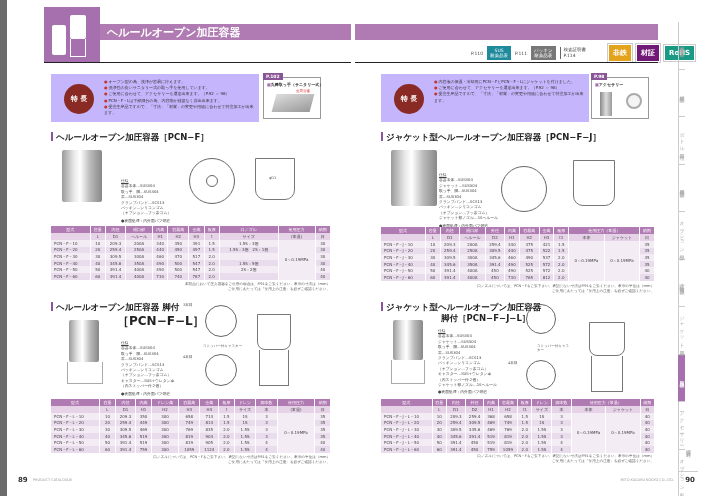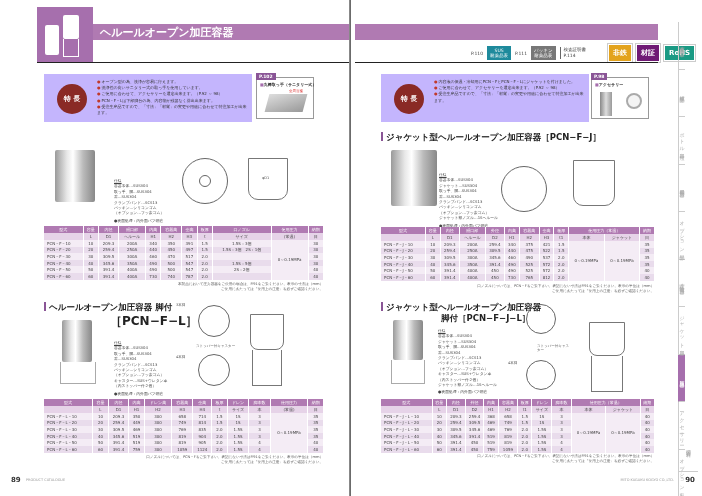--- a/index.html
+++ b/index.html
@@ -1,18 +1,18 @@
 <!DOCTYPE html>
 <html><head>
 <meta charset="utf-8">
 <style>
 *{box-sizing:border-box;margin:0;padding:0}
 body{width:702px;height:496px;background:#6b6b6b;font-family:"DejaVu Sans",sans-serif;overflow:hidden;position:relative}
 .page{position:absolute;top:0;height:496px;background:#fff;overflow:hidden}
-.pL{left:0;width:350px;border-right:1px solid #888}
+.pL{left:7px;width:350px;border-right:1px solid #888}
 .pR{left:351px;width:351px}
 .hdr-icon{position:absolute;left:37px;top:7px;width:56px;height:55px;background:#a66fad}
 .hdr-bar{position:absolute;top:24px;height:16px;background:#b07ab2}
 .pL .hdr-bar{left:93px;right:0}
 .pR .hdr-bar{left:4px;right:44px}
 .hdr-title{position:absolute;left:100px;top:25px;color:#fff;font-size:11px;font-weight:bold;white-space:nowrap}
 .hdr-sub{position:absolute;left:100px;top:44px;font-size:9.5px;font-weight:bold;white-space:nowrap;color:#222}
 .hdr-sub .red{color:#c0392b}
 .hdr-line{position:absolute;top:62px;height:1px;background:#222}
 .pL .hdr-line{left:37px;right:0}
@@ -86,20 +86,21 @@
       <li>受注生産品ですので、「寸法」「材質」の変更や用途に合わせて特注加工が出来ます。</li>
     </ul>
   </div>
   <div class="ref-box">
     <div class="ref-tag">P.102</div>
     <div class="ref-label">丸棒取っ手（サニタリー式）</div>
     <div style="position:absolute;left:10px;top:16px;width:38px;height:18px;background:linear-gradient(160deg,#ddd,#999);transform:skewX(-15deg)"></div>
     <div style="position:absolute;left:32px;top:11px;font-size:3.5px;color:#d33">全周溶接</div>
   </div>
 
+  <div class="sec-title" style="left:44px;top:132px">ヘルールオープン加圧容器［PCN−F］</div>
   <div class="tank" style="left:55px;top:150px;width:40px;height:52px"></div>
   <div class="spec" style="left:114px;top:178px">
     <div class="st">仕様</div>
     <div>容器本体…SUS304</div>
     <div>取っ手、脚…SUS304</div>
     <div>蓋…SUS304</div>
     <div>クランプバンド…SCS13</div>
     <div>パッキン…シリコンゴム</div>
     <div>（オプション…フッ素ゴム）</div>
     <div class="fin" style="margin-top:2px">表面処理：内外面バフ研磨</div>

